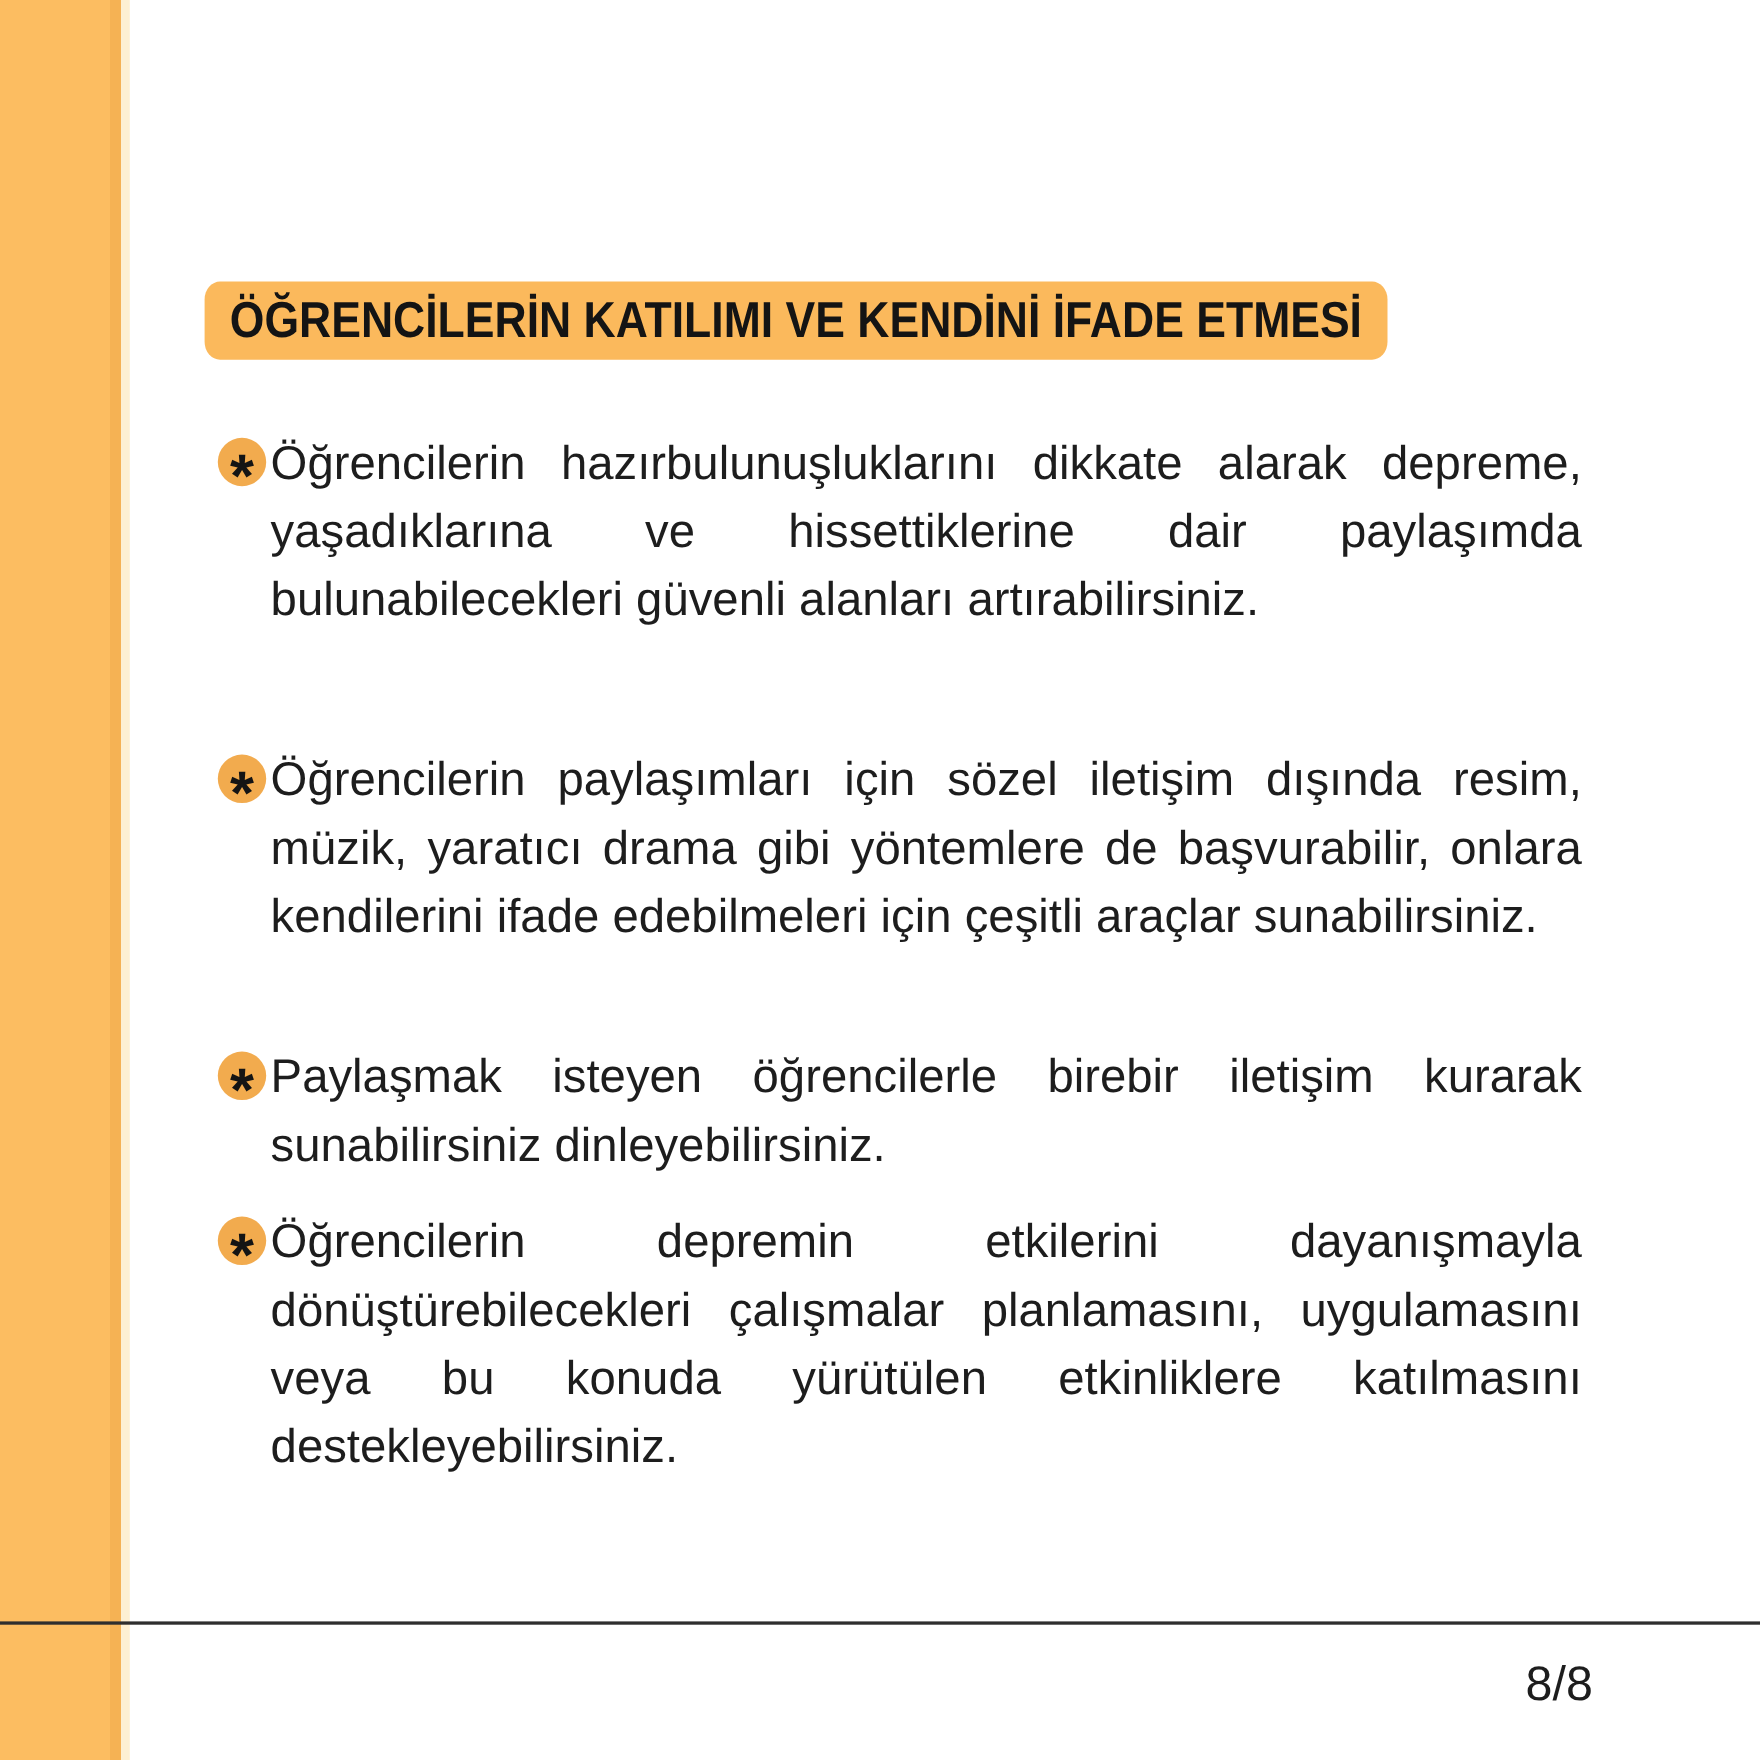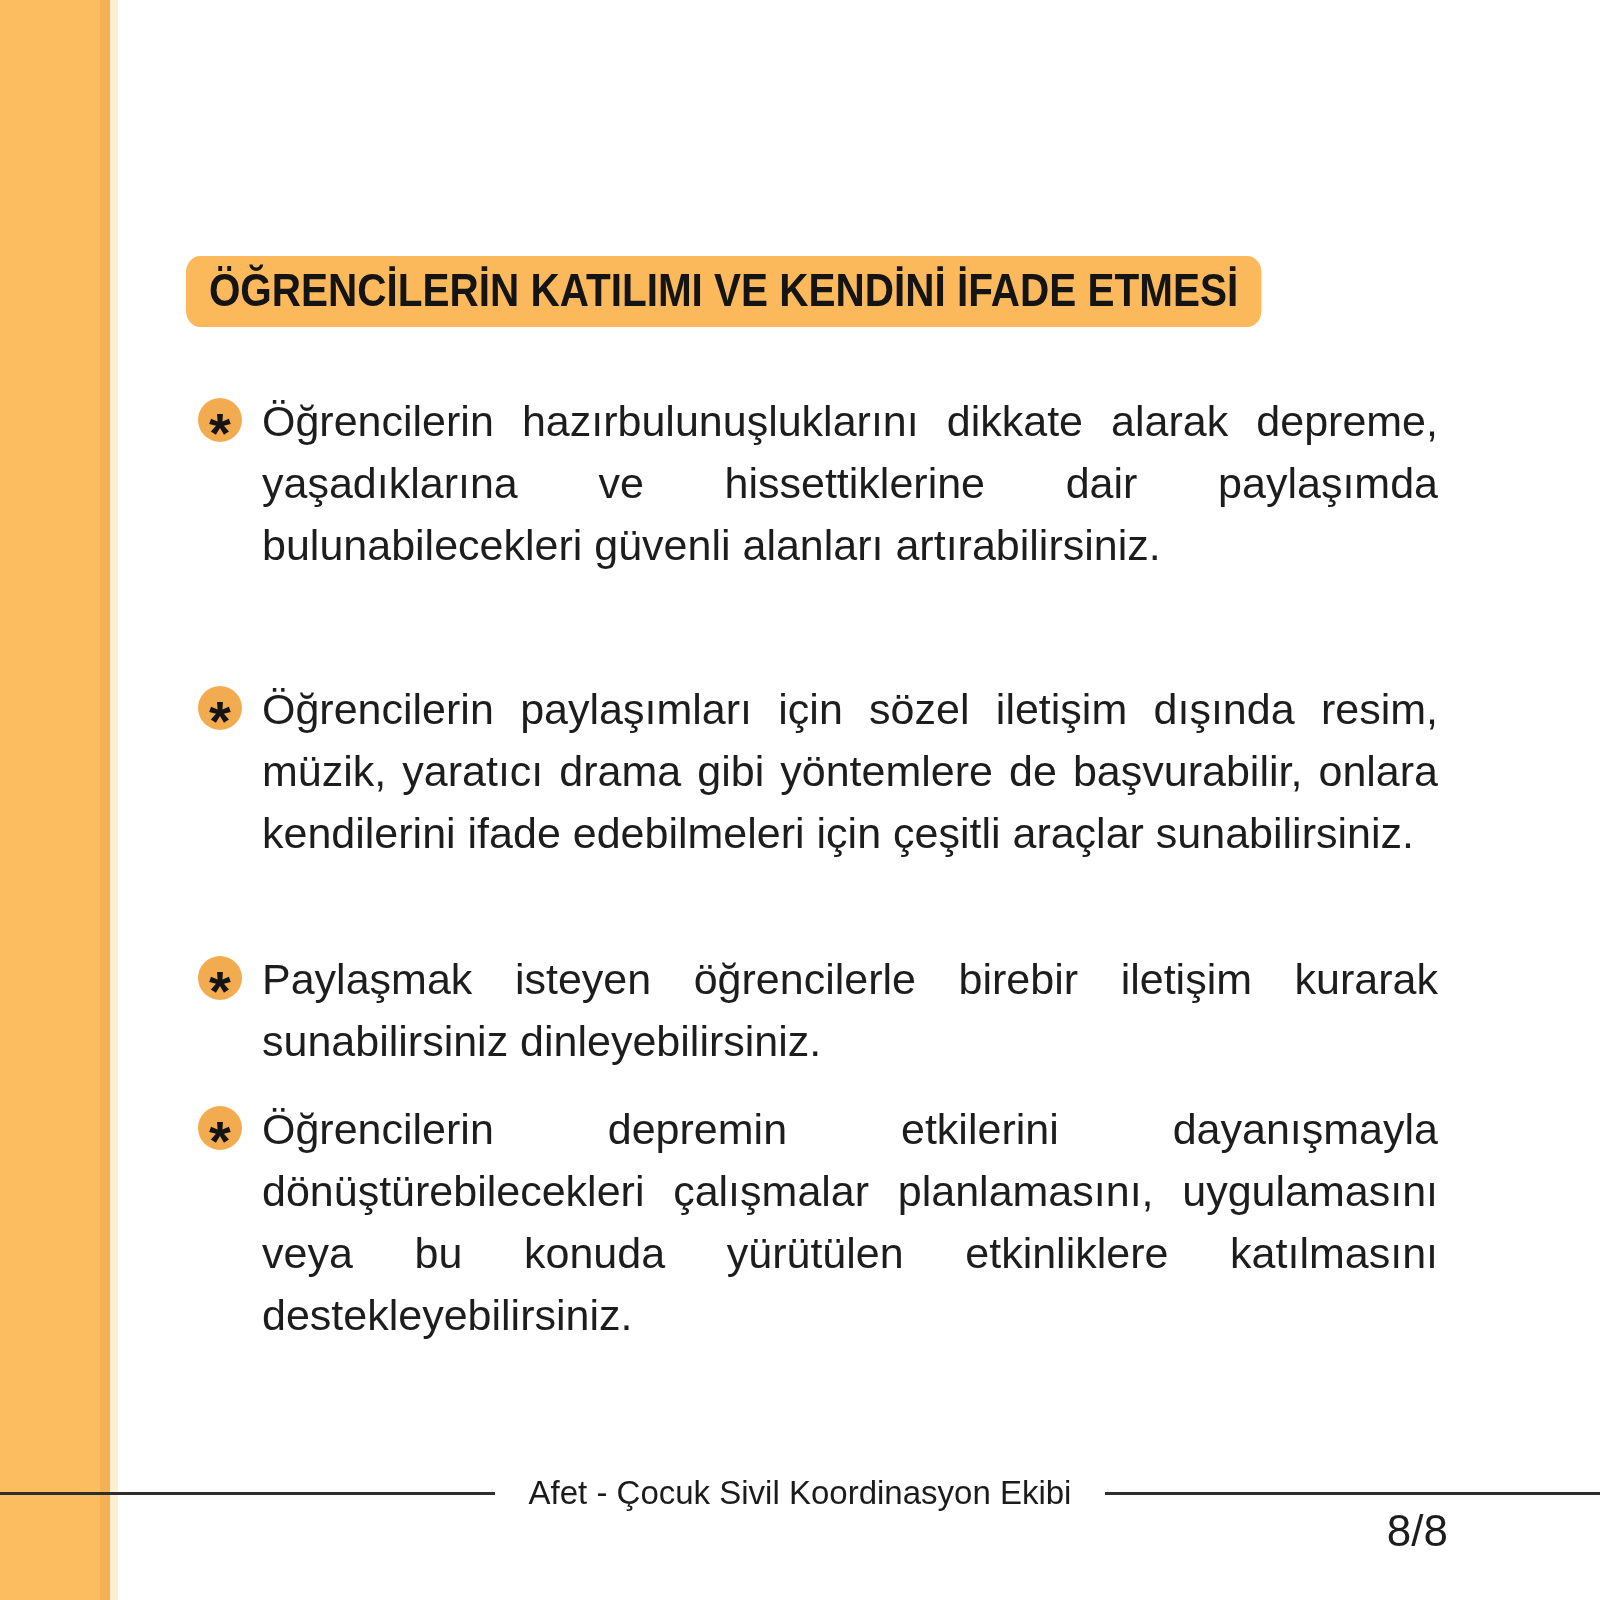--- a/index.html
+++ b/index.html
@@ -56,21 +56,21 @@
     overflow:hidden;
   }
   .bullet .icon span {
     font-size:56px;
     font-weight:bold;
     line-height:1;
     transform:translateY(13px);
   }
   .bullet .text {
     flex:1;
-    margin-left:20px;
+    margin-left:4px;
     font-size:43px;
     line-height:62px;
     color:#1d1d1d;
     text-align:justify;
   }
 
   
   .footer {
     position:absolute; left:0; right:0; top:1474px;
     display:flex; align-items:center;
@@ -119,17 +119,16 @@
 
 <div class="bullet bullet-4">
   <div class="icon">
     <span>*</span>
   </div>
   <div class="text">Öğrencilerin depremin etkilerini dayanışmayla dönüştürebilecekleri çalışmalar planlamasını, uygulamasını veya bu konuda yürütülen etkinliklere katılmasını destekleyebilirsiniz.</div>
 </div>
 
 <div class="footer">
   <div class="line"></div>
-  <div class="label">Afet - Çocuk Sivil Koordinasyon Ekibi</div>
   <div class="line"></div>
 </div>
 
 <div class="pagenum">8/8</div>
 
 </body></html>

